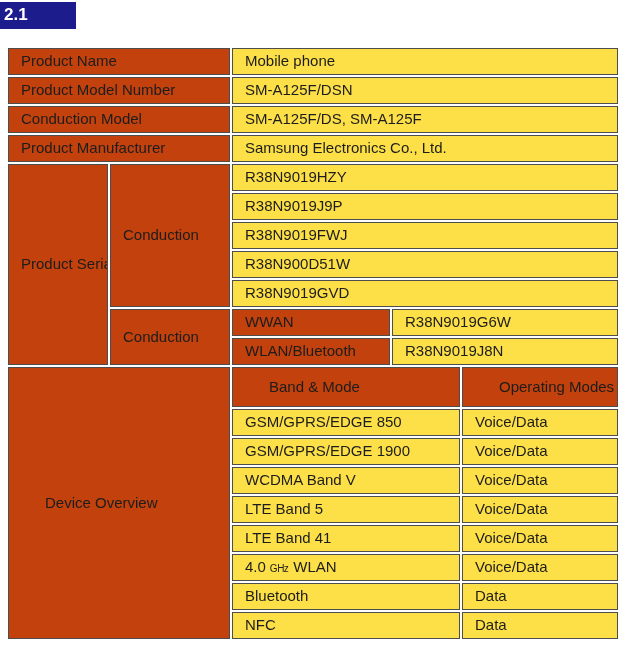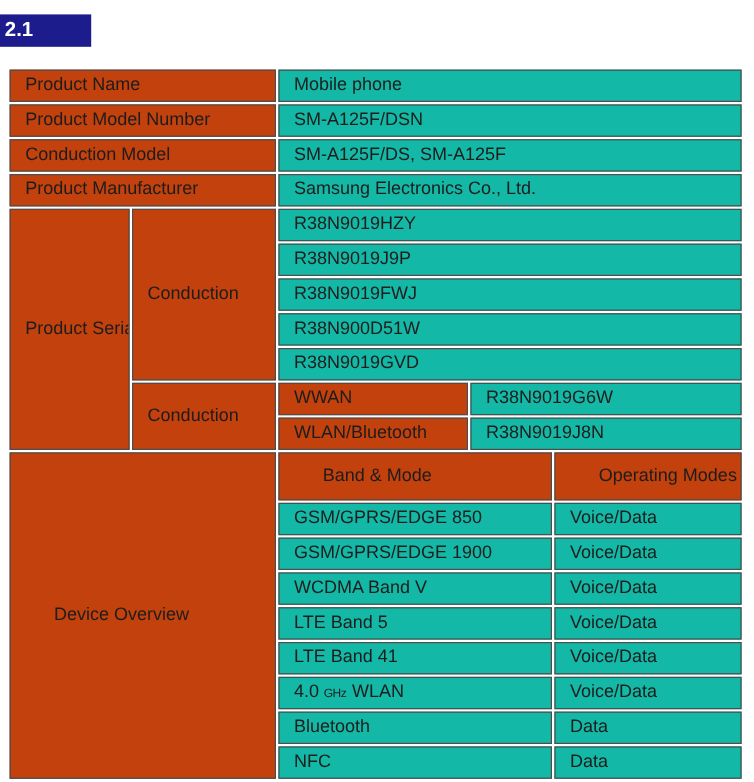--- a/index.html
+++ b/index.html
@@ -18,21 +18,21 @@
   
   .heading-bar {
     display: inline-flex;
     align-items: center;
     background: #1c1c8c;
     color: #ffffff;
     font-weight: bold;
     font-size: 17px;
     height: 27px;
     padding: 0 12px 2px 4px;
-    margin: 12px 0 0 0;
+    margin: 2px 0 0 0;
     box-sizing: border-box;
   }
   .heading-bar .sec-num { margin-right: 36px; }
   .heading-bar .sec-title { word-spacing: 5px; letter-spacing: 0.2px; }
 
   
   table.desc {
     border-collapse: separate;
     border-spacing: 2px;
     margin: 17px 0 0 6px;
@@ -48,21 +48,21 @@
     box-sizing: border-box;
     height: 27px;
     line-height: 1.25;
     overflow: hidden;
     white-space: nowrap;
   }
   td.lab {
     background: #c2410c;
     padding-left: 10px;
   }
-  td.val { background: #14b8a6; }
+  td.val { background: #fde047; }
   td.wrap { white-space: normal; }
   td.pre  { white-space: pre-line; }
   tr.hdr-row td { height: 40px; padding-left: 36px; }
   .unit {
     font-size: 10px;
     letter-spacing: -0.5px;
     margin: 0 5px 0 4px;
   }
 </style>
 </head>

